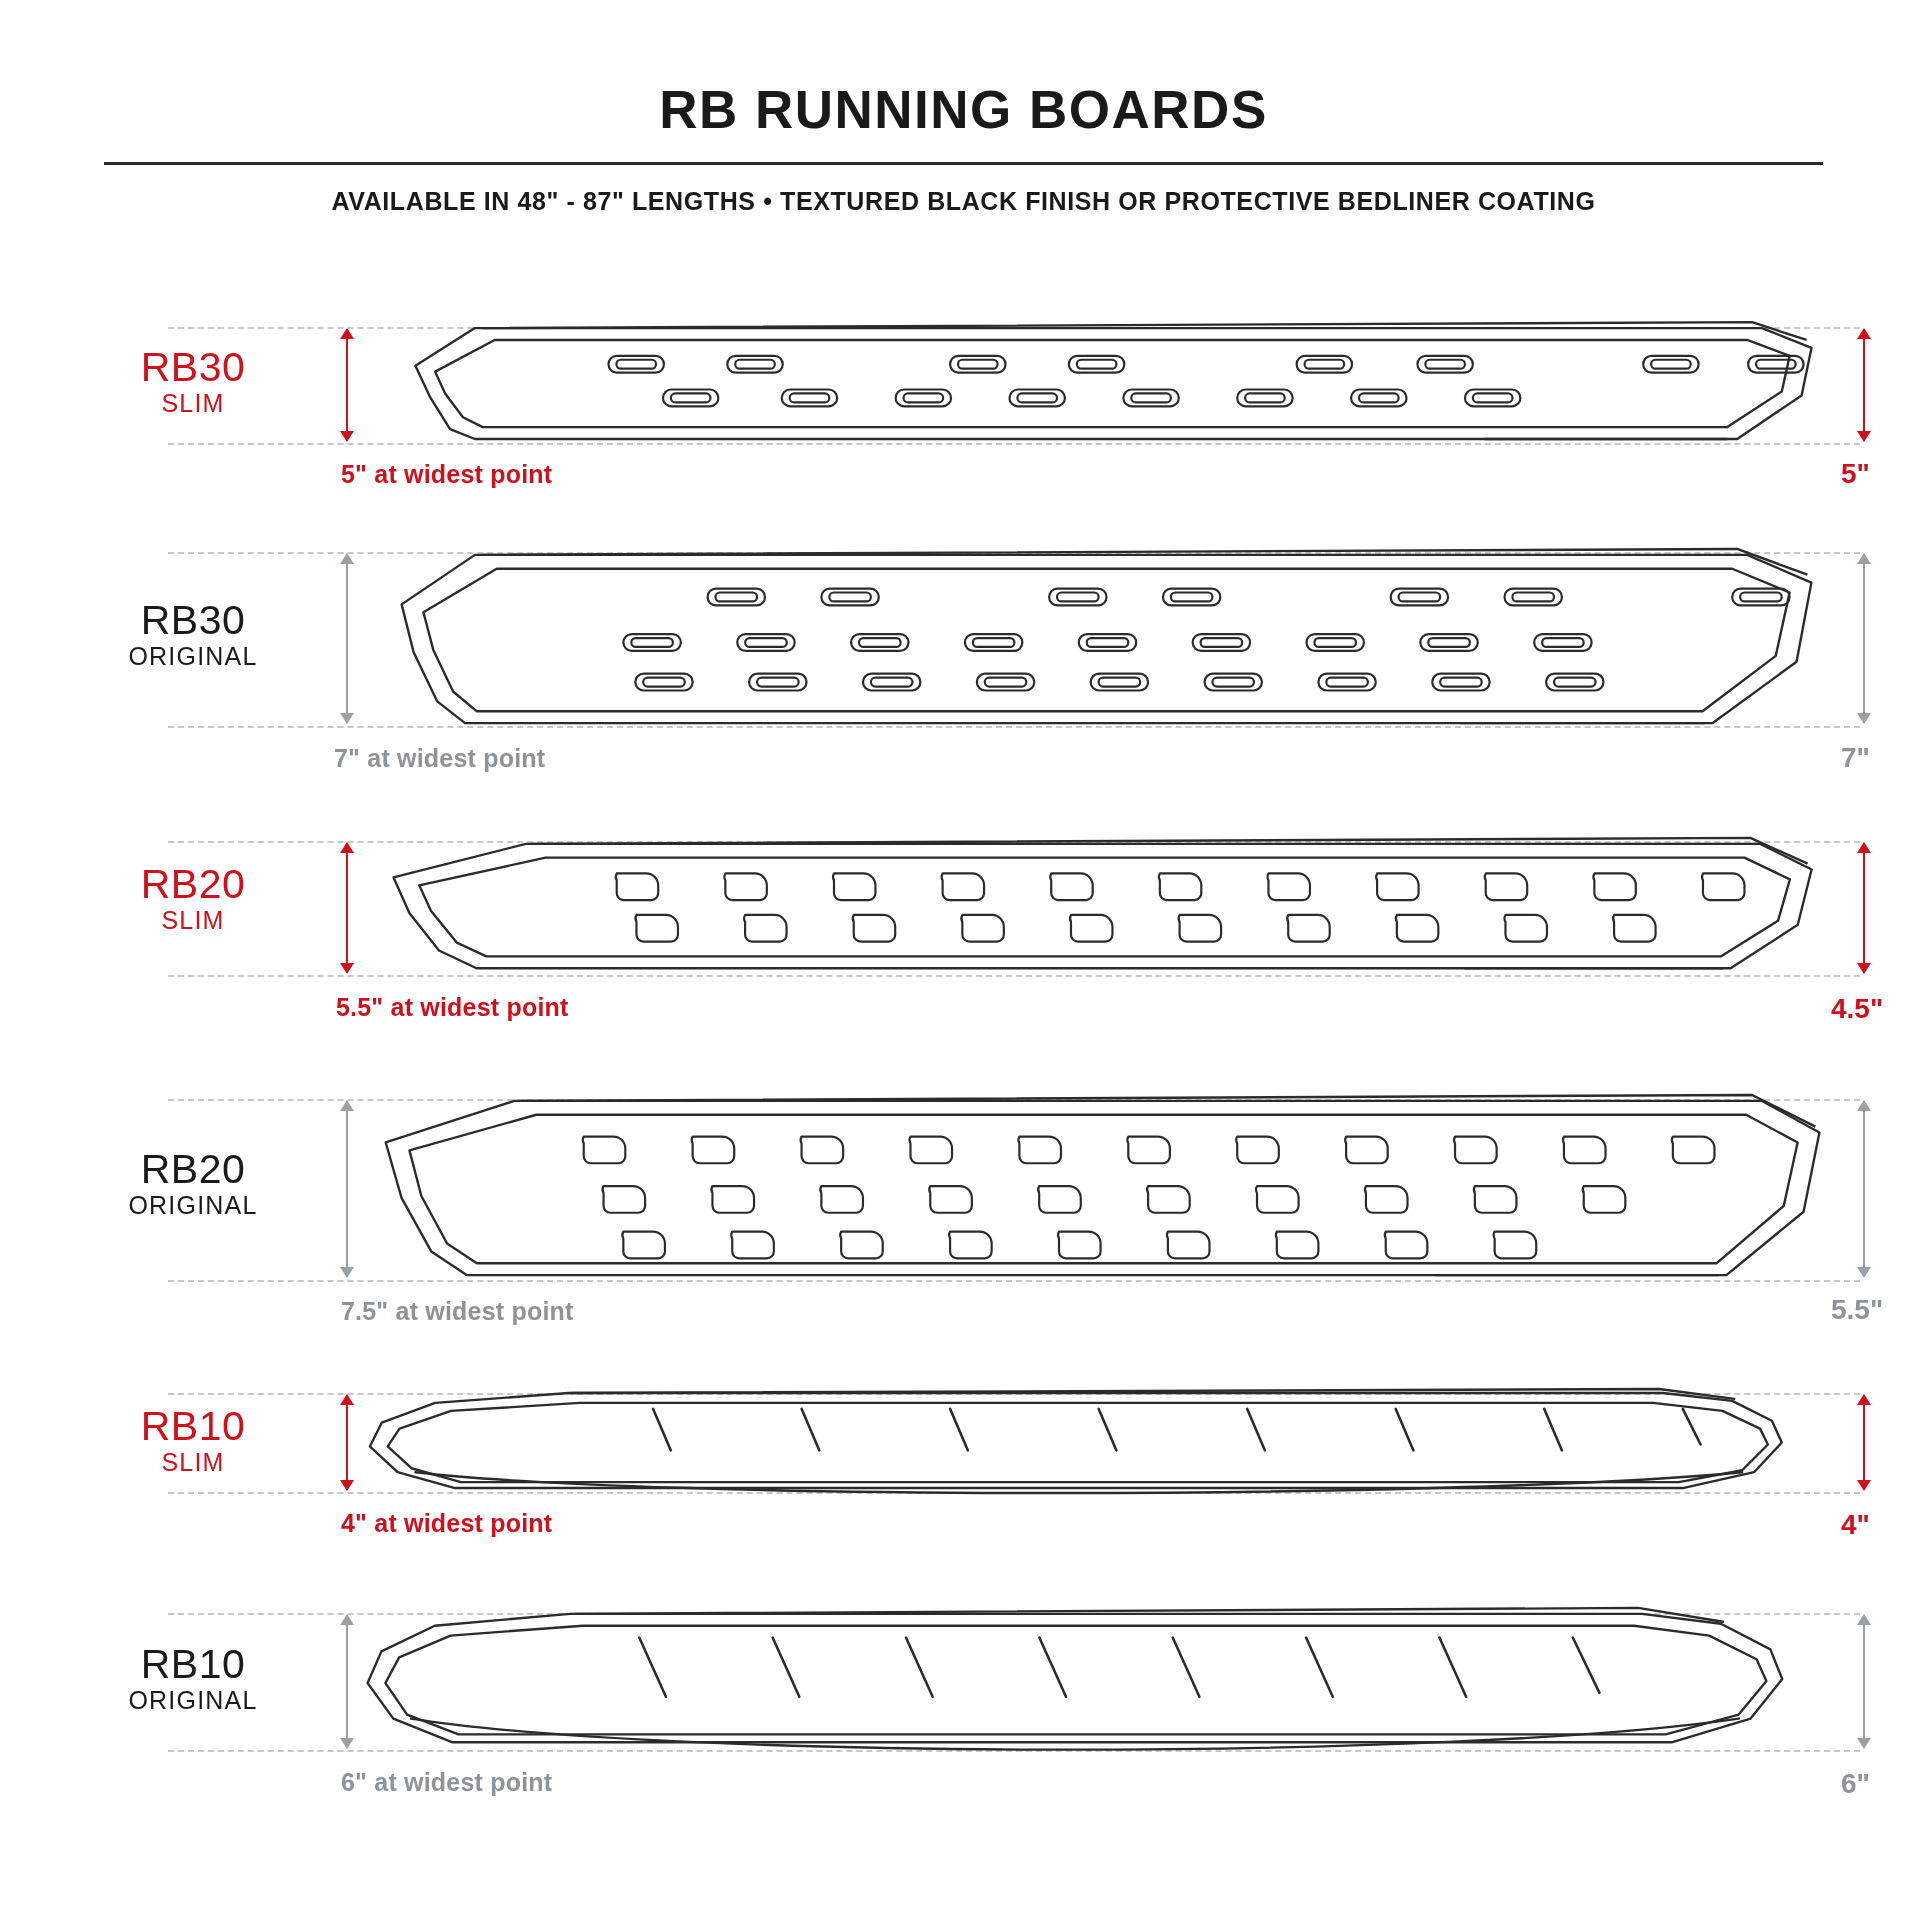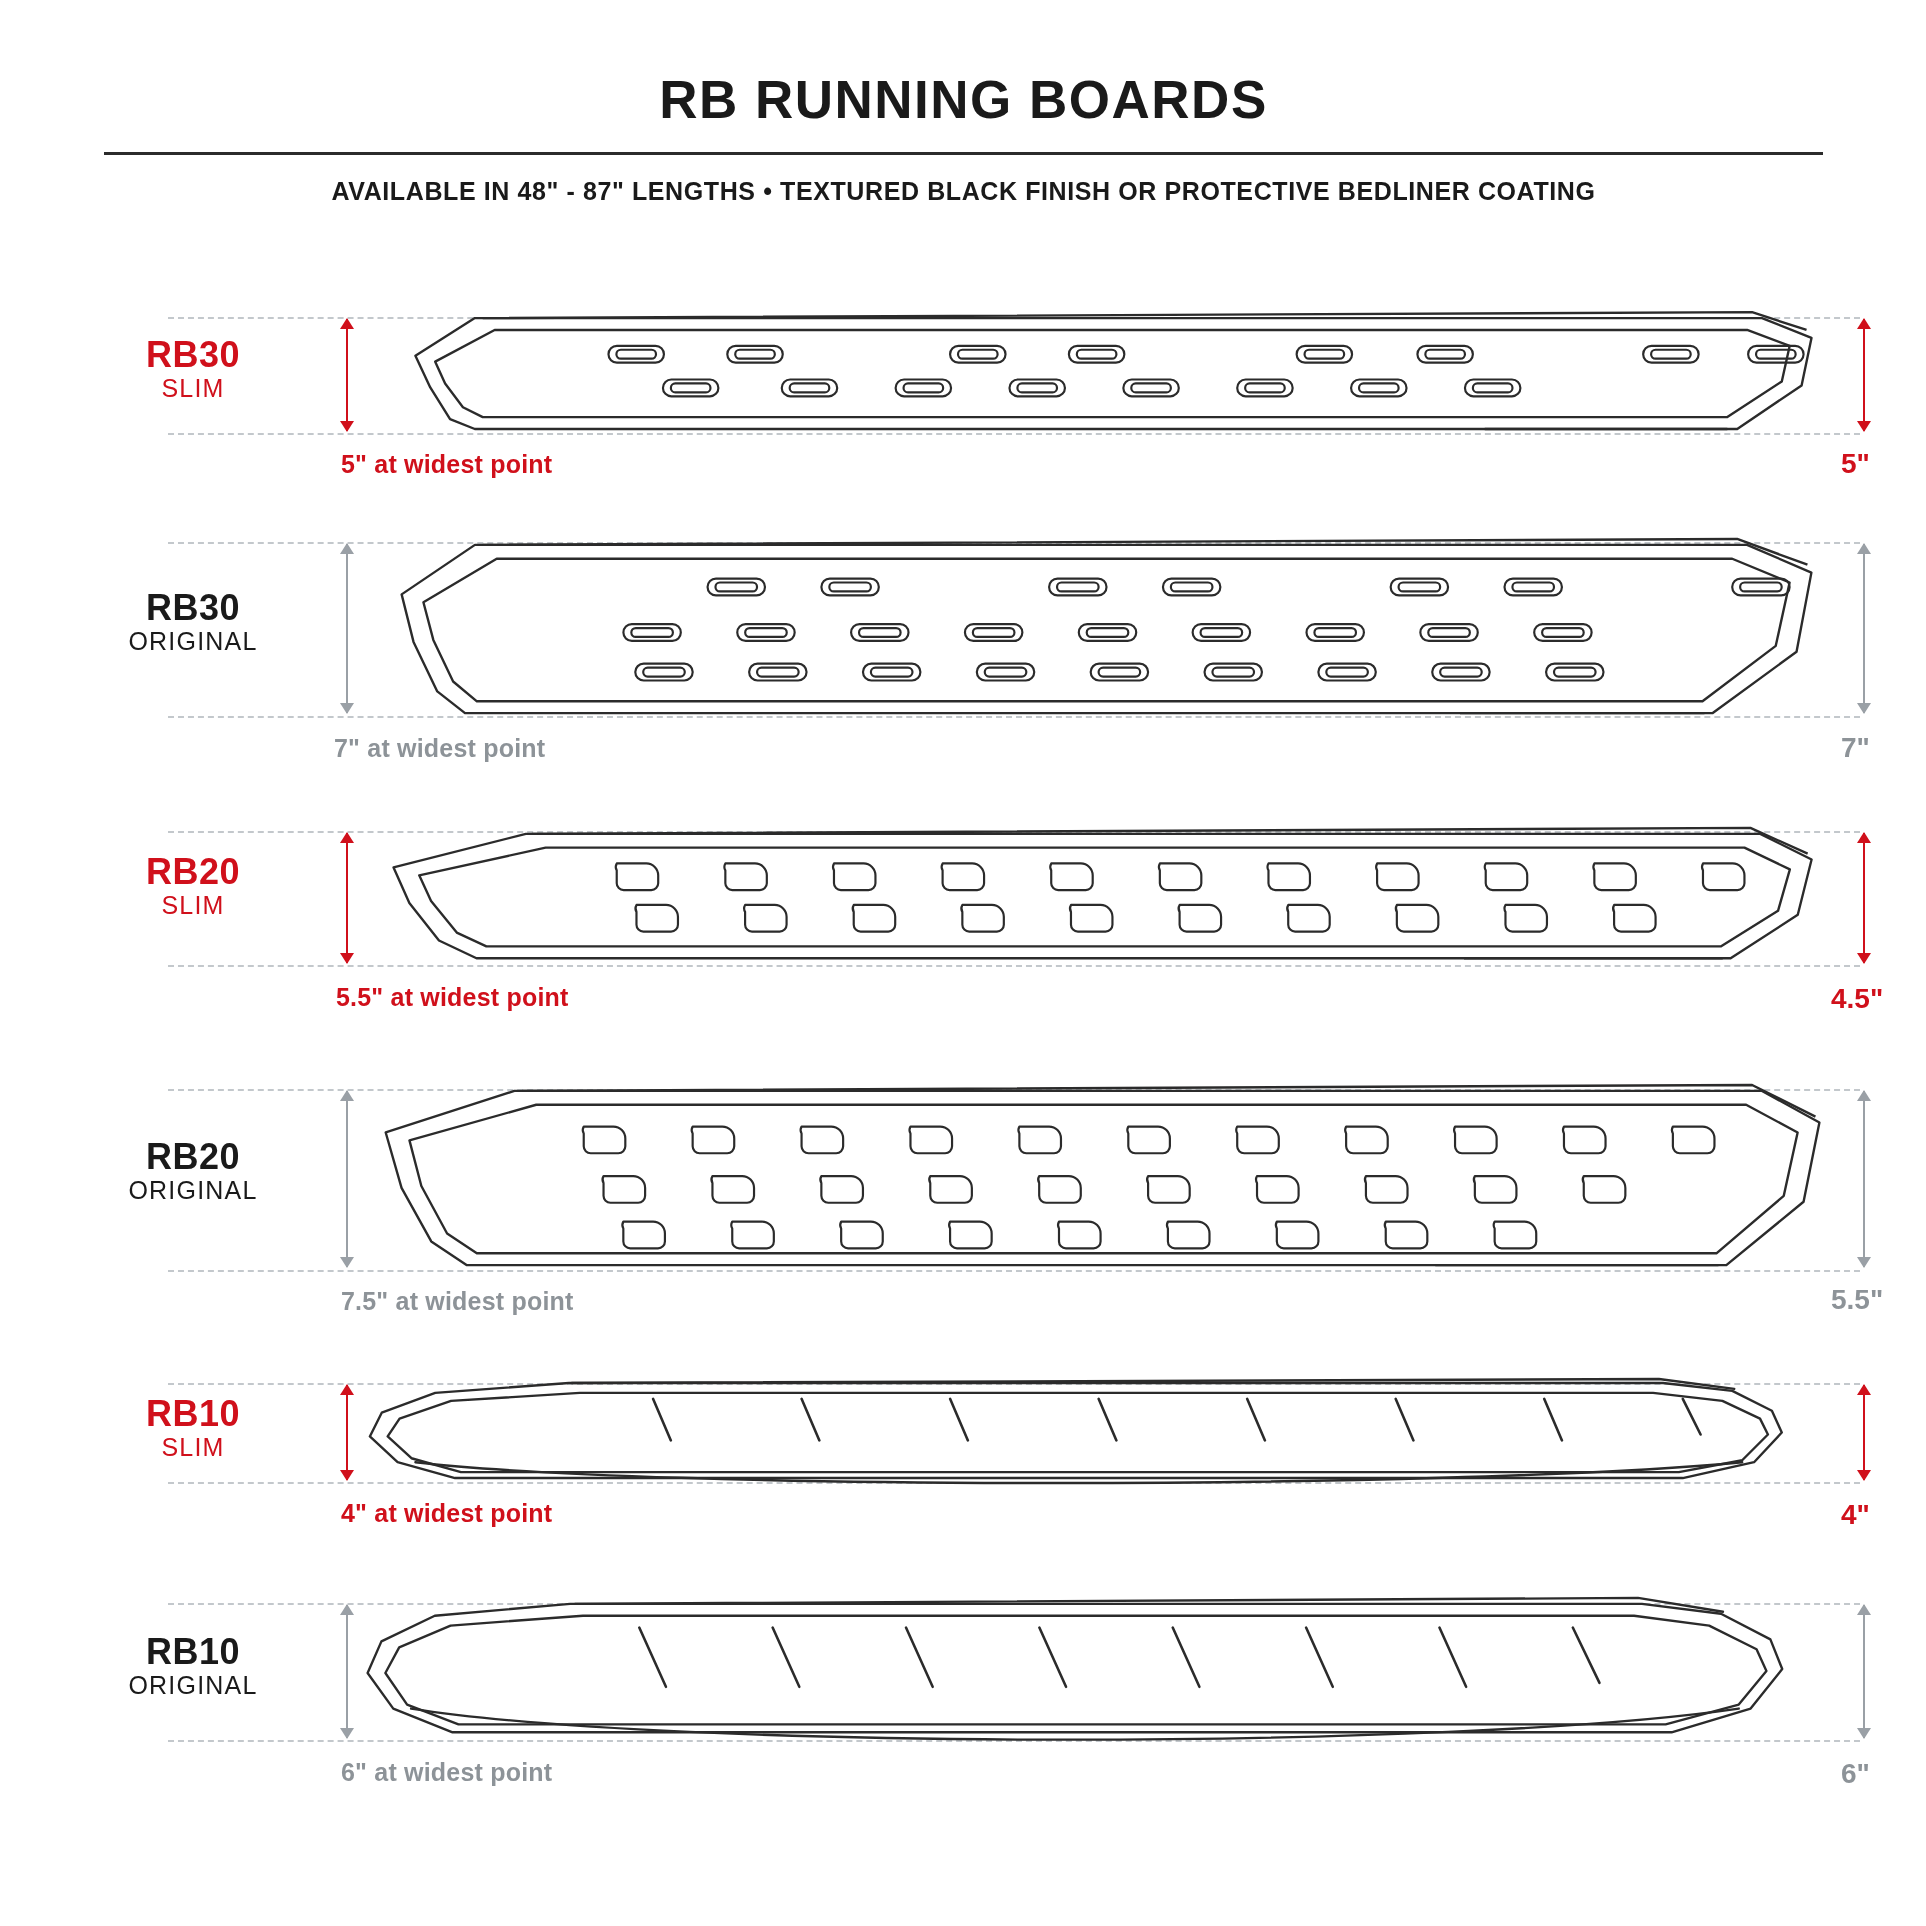--- a/index.html
+++ b/index.html
@@ -12,21 +12,21 @@
     height: 1927px;
     font-family: "Liberation Sans", sans-serif;
     color: #1a1a1a;
     overflow: hidden;
   }
   .page {
     position: relative;
     width: 1927px;
     height: 1798px;
     box-sizing: border-box;
-    padding: 0 59px;
+    padding: 10px 59px;
   }
 
   
   .header {
     padding-top: 69px;
     text-align: center;
   }
   .title {
     font-size: 53px;
     font-weight: bold;
@@ -58,22 +58,22 @@
     width: 100%;
   }
 
   .label-block {
     position: absolute;
     left: 40px;
     width: 188px;
     text-align: center;
   }
   .label-model {
-    font-size: 36px;
-    font-weight: bold;
+    font-size: 41px;
+    font-weight: normal;
     line-height: 1.02;
     letter-spacing: 0.5px;
   }
   .label-variant {
     font-size: 25px;
     font-weight: normal;
     line-height: 1.15;
     letter-spacing: 1.2px;
   }
   .red { color: #d0101b; }

